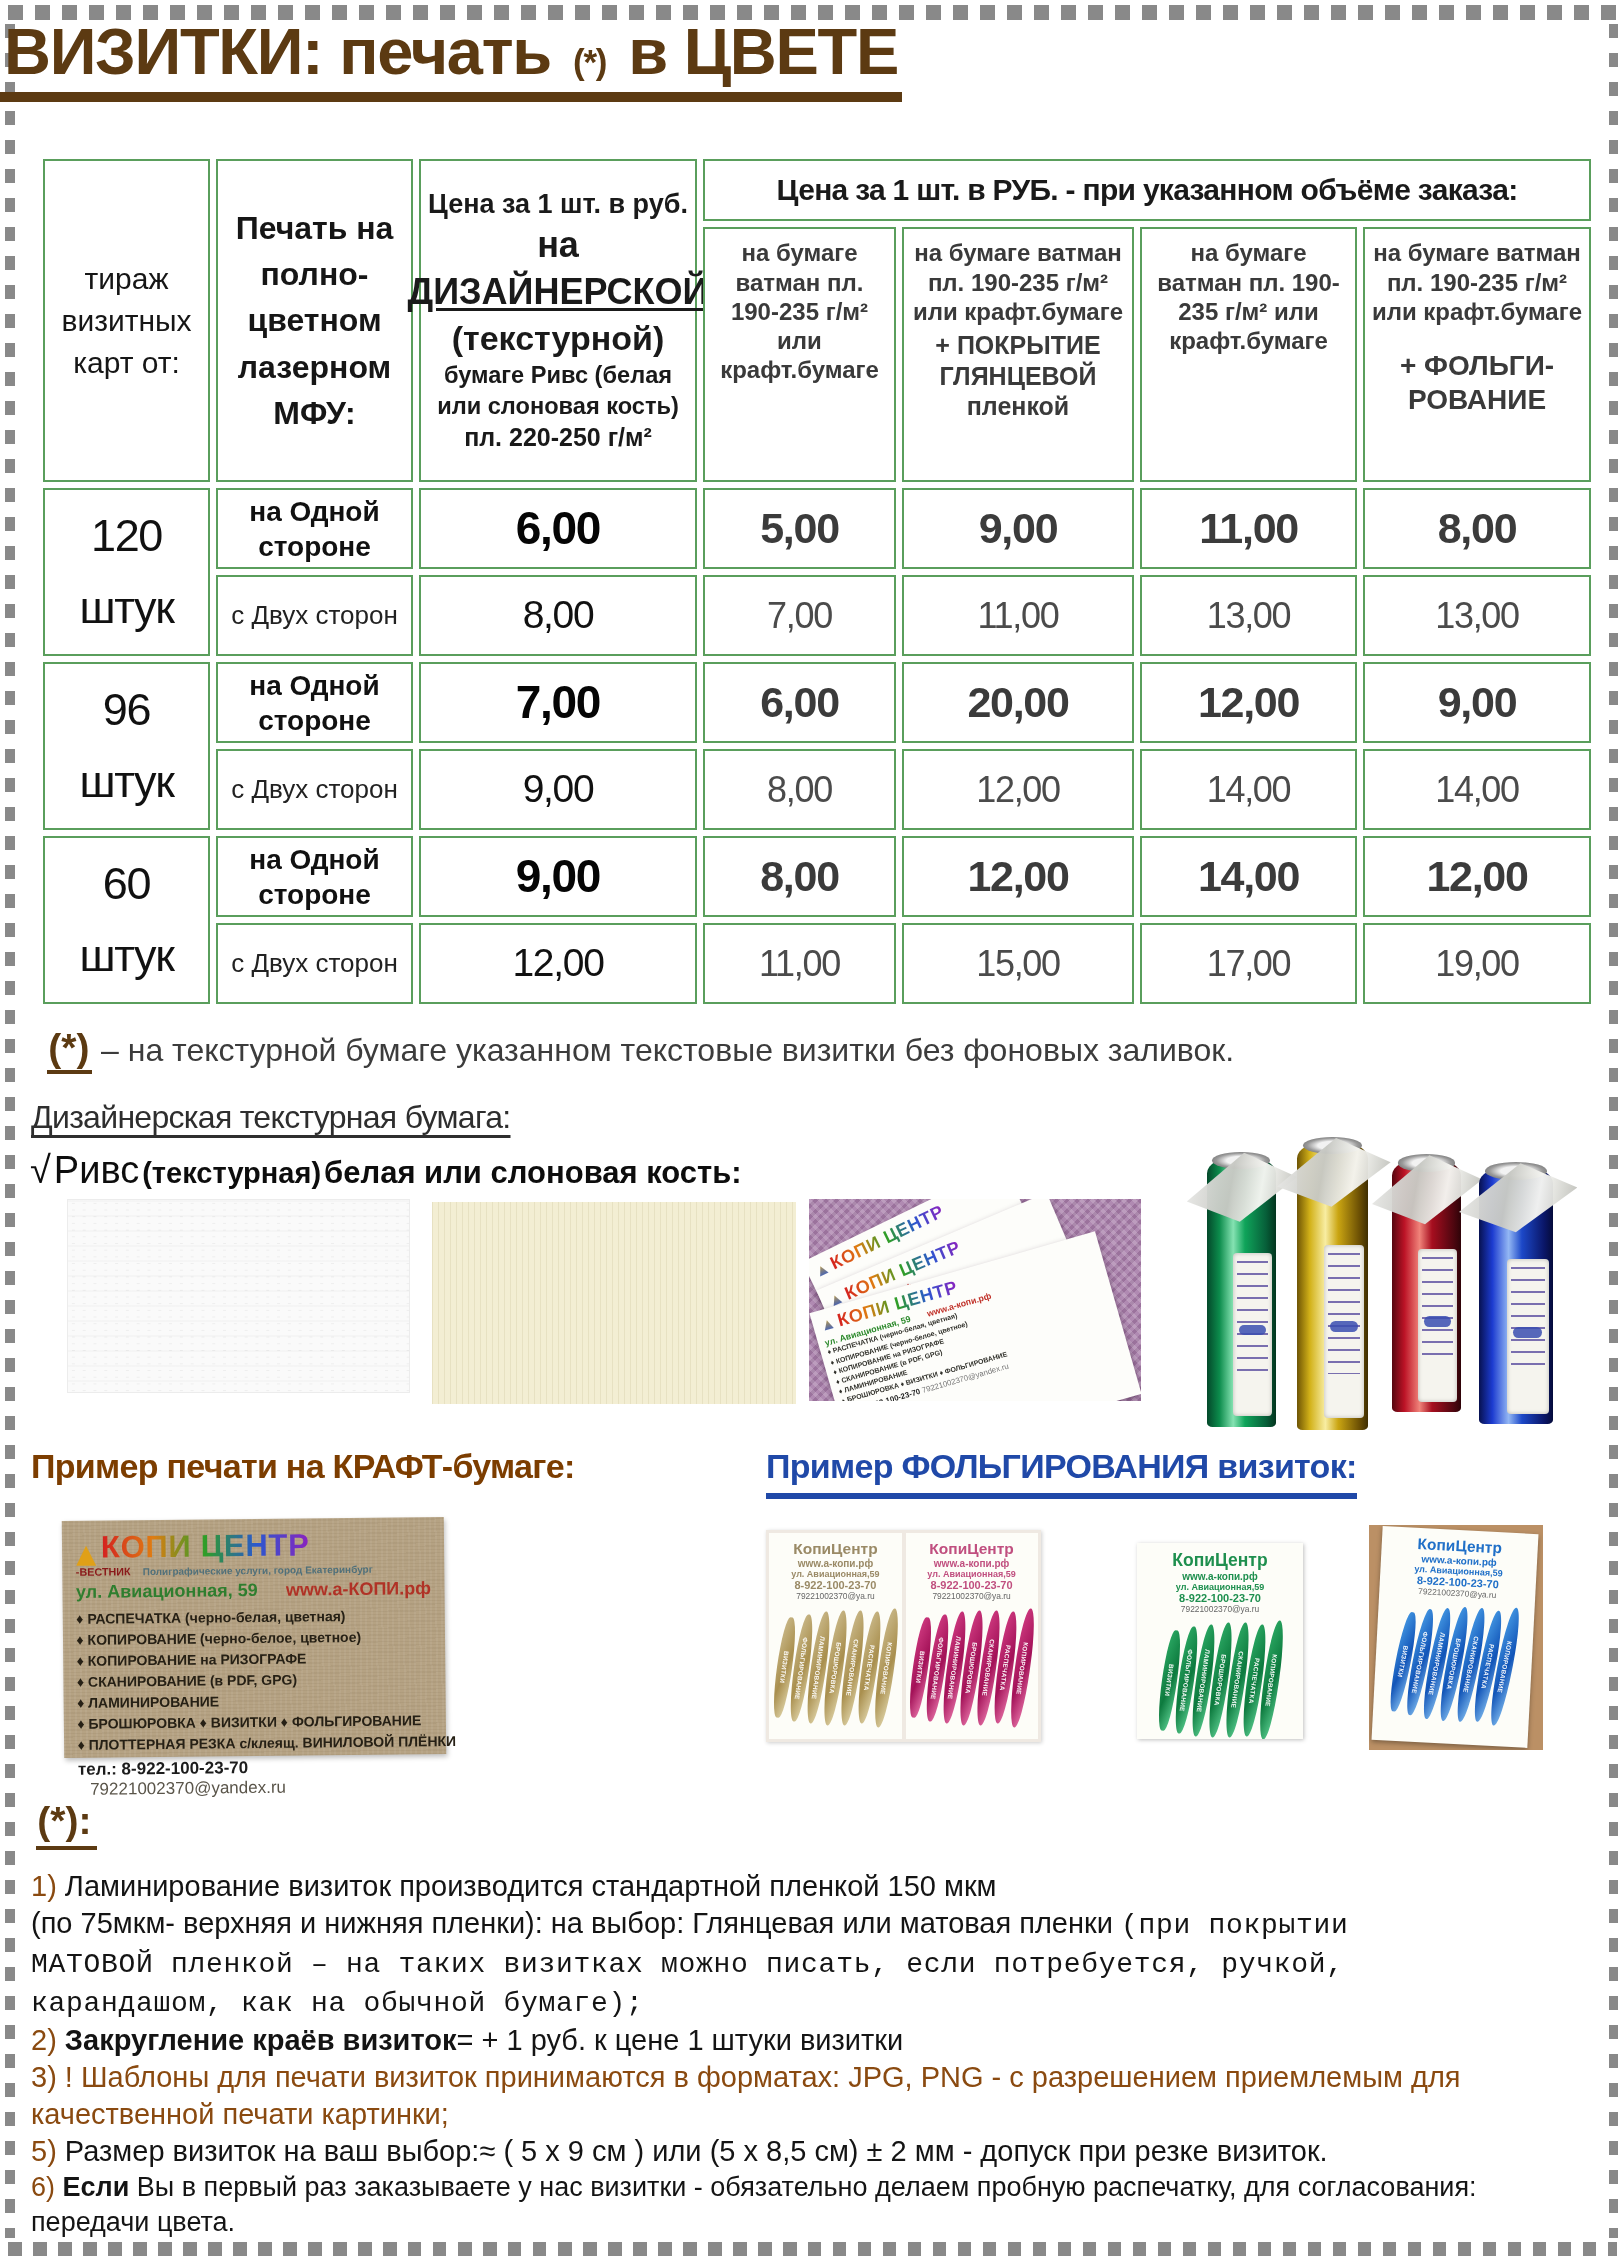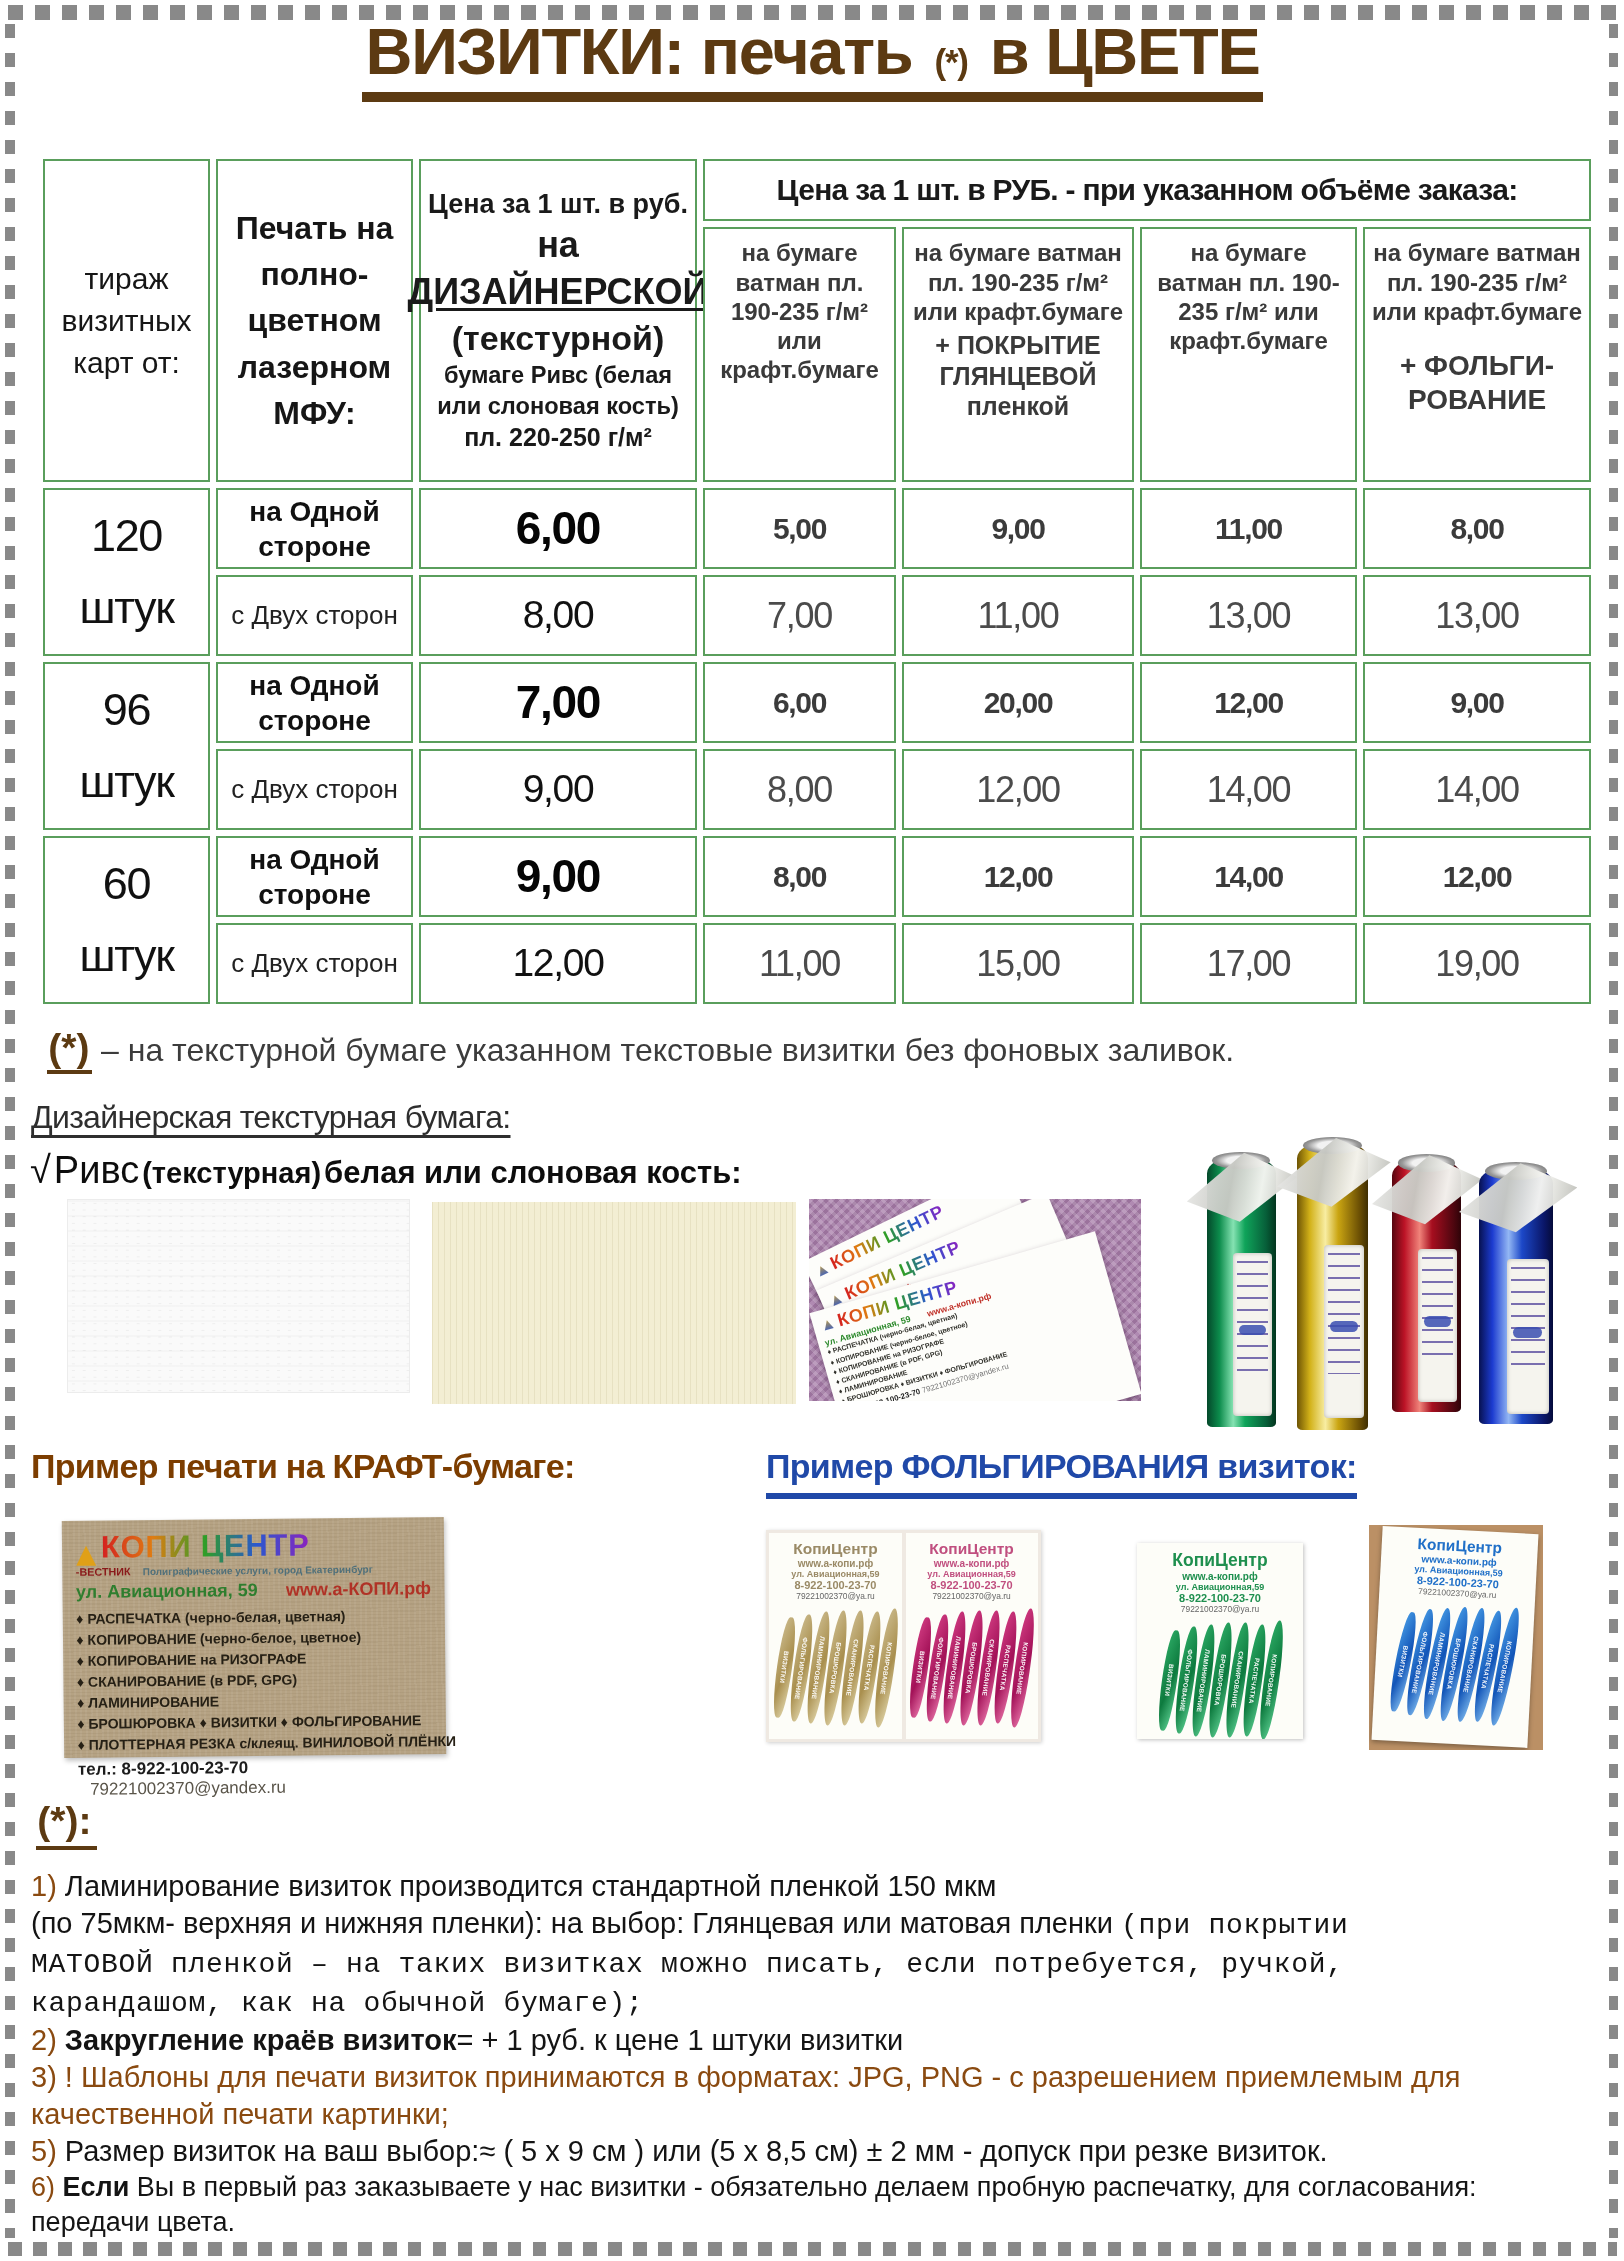--- a/index.html
+++ b/index.html
@@ -12,21 +12,21 @@
   .b-top    { position:absolute; left:8px; right:8px; top:5.4px;    height:15px;
               background:repeating-linear-gradient(90deg,#898989 0 15px,transparent 15px 27px); }
   .b-bottom { position:absolute; left:8px; right:8px; bottom:5.4px; height:13.5px;
               background:repeating-linear-gradient(90deg,#898989 0 13.5px,transparent 13.5px 25px); }
   .b-left   { position:absolute; top:24px; bottom:23px; left:5.4px;  width:9.4px;
               background:repeating-linear-gradient(180deg,#898989 0 14px,transparent 14px 29px); }
   .b-right  { position:absolute; top:24px; bottom:23px; right:6.7px; width:9.4px;
               background:repeating-linear-gradient(180deg,#898989 0 14px,transparent 14px 29px); }
 
   
-  .title-wrap { position:absolute; top:17.5px; left:0; width:100%; text-align:center; }
+  .title-wrap { position:absolute; top:17.5px; left:0; width:100%; text-align:left; }
   .title {
     display:inline-block; color:#5C3A12; font-weight:800; font-size:65px; letter-spacing:-1.3px;
     border-bottom:10px solid #5C3A12; padding:0 4px 6.7px 4px; line-height:1.05;
   }
   .title .star { font-size:35px; font-weight:700; padding:0 5.4px; }
 
   
   .ptable {
     position:absolute; left:43px; top:159px; width:1548px;
     display:grid;
@@ -50,21 +50,21 @@
   .th3 .l6 { font-size:25px; font-weight:800; }
   .thspan { font-size:30px; font-weight:800; letter-spacing:-0.7px; }
   .thsub  { font-size:24px; font-weight:700; color:#3a3a3a; line-height:1.22; justify-content:flex-start; padding-top:9.4px; }
   .thsub .sub-bottom { margin-top:4px; font-size:25px; }
   .thsub.foil .sub-bottom { font-size:28px; margin-top:23px; }
   .qty { font-size:45px; font-weight:400; letter-spacing:-1.3px; color:#111; justify-content:space-evenly; }
   .side-one { font-size:28px; font-weight:800; color:#111; }
   .side-two { font-size:26px; font-weight:400; color:#222; }
   .p-d1 { font-size:46px; font-weight:800; color:#050505; letter-spacing:-1.3px; }
   .p-d2 { font-size:39px; font-weight:400; color:#111;   letter-spacing:-1.3px; }
-  .p-g1 { font-size:30px; font-weight:800; color:#3b3b3b; letter-spacing:-1.3px; }
+  .p-g1 { font-size:43px; font-weight:800; color:#3b3b3b; letter-spacing:-1.3px; }
   .p-g2 { font-size:36px; font-weight:400; color:#4b4b4b; letter-spacing:-1.3px; }
 
   
   .star-note { position:absolute; left:47px; top:1026px; font-size:32px; color:#3c3c3c; }
   .star-note .star-b { color:#5C3A12; font-weight:800; font-size:39px; border-bottom:4px solid #5C3A12; padding:0 2.7px 1.3px 1.3px; }
   .design-heading { position:absolute; left:31px; top:1099px; font-size:32px; color:#2e2e2e;
                     text-decoration:underline; text-underline-offset:6.7px; letter-spacing:-0.7px; }
   .rivs-line { position:absolute; left:30px; top:1149px; color:#0d0d0d; }
   .rivs-line .rt { font-size:38px; font-weight:400; }
   .rivs-line .rb { font-size:29px; font-weight:800; }

